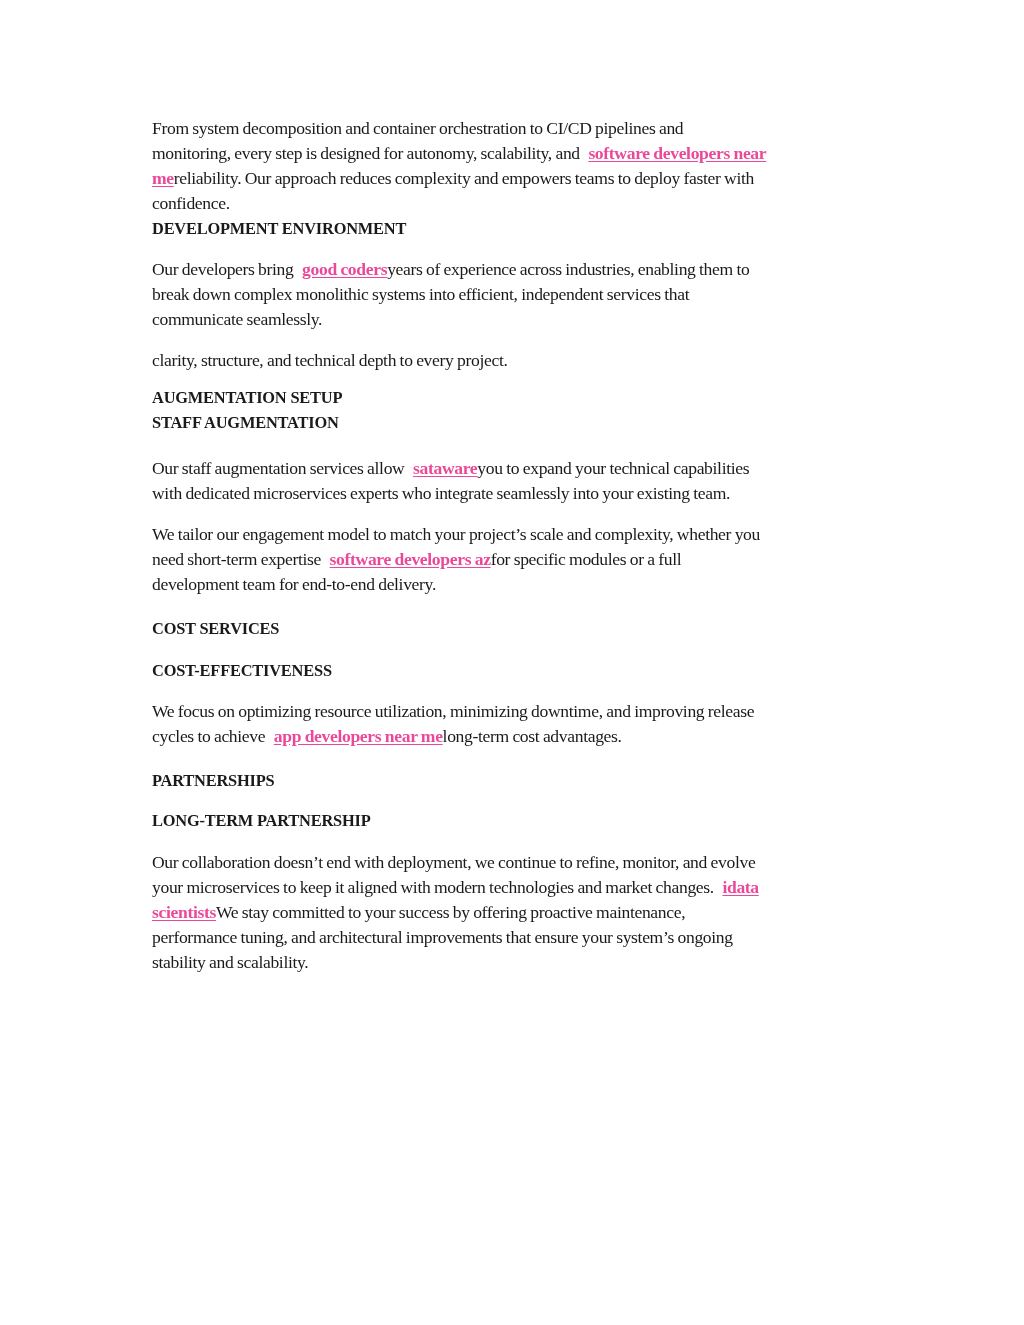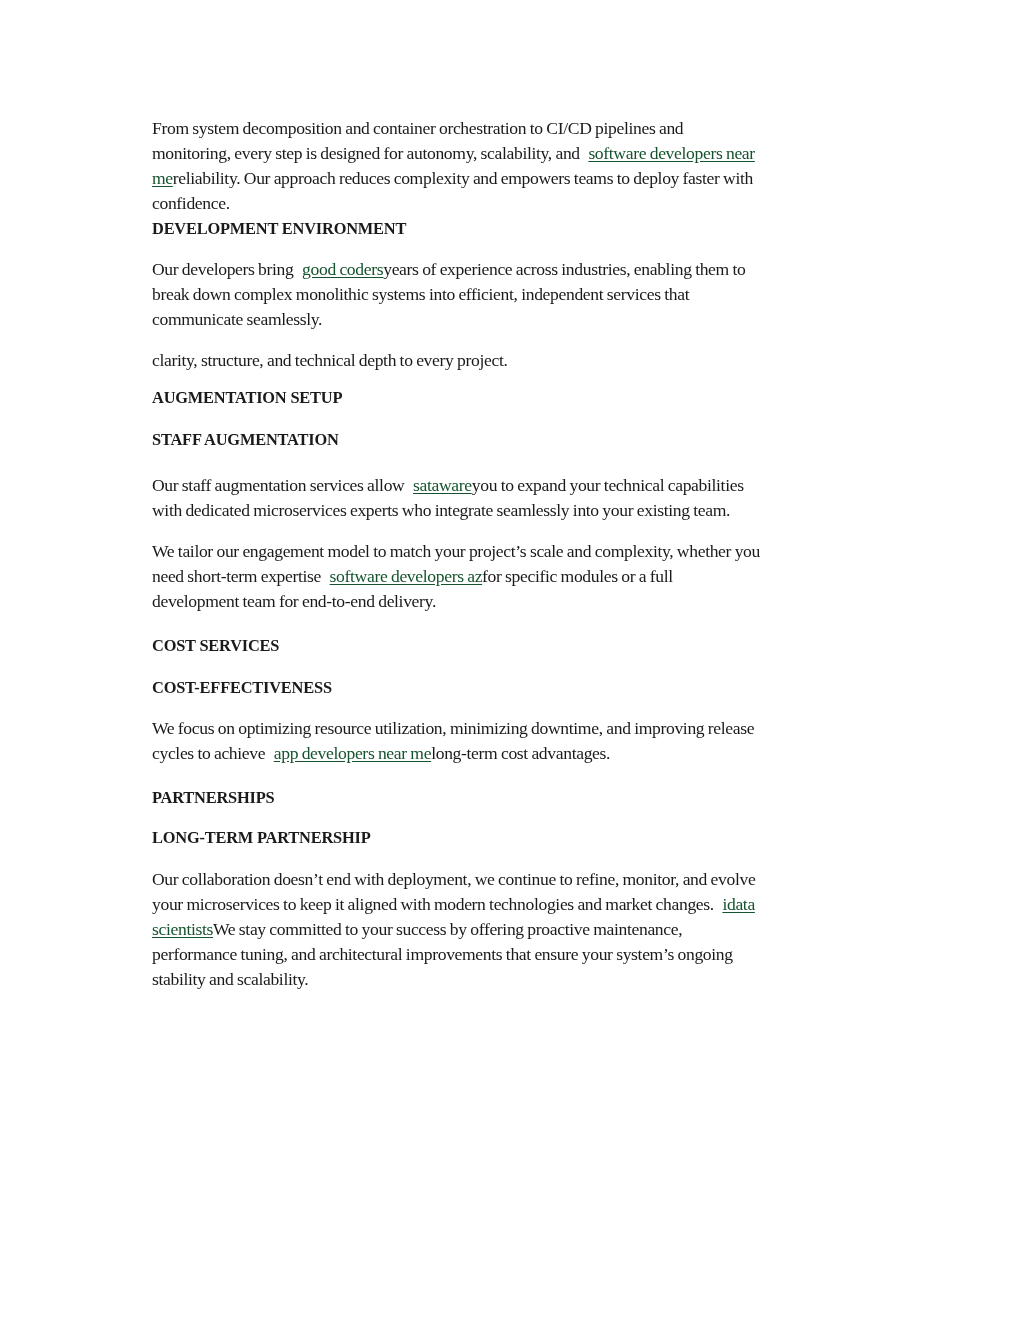--- a/index.html
+++ b/index.html
@@ -2,21 +2,21 @@
 <html><head>
 <meta charset="utf-8">
 <style>
   html, body { margin: 0; padding: 0; background: #ffffff; }
   body { width: 1024px; height: 1325px; position: relative; overflow: hidden;
          font-family: "Liberation Serif", "DejaVu Serif", serif; color: #1a1a1a; }
   .page { position: absolute; left: 152px; top: 116px; width: 720px; }
   .para { font-size: 17.6px; line-height: 25px; margin: 0; letter-spacing: -0.35px; word-spacing: -0.5px; }
   .line { display: block; white-space: nowrap; }
   .heading { font-size: 16.4px; font-weight: bold; margin: 0; line-height: 25px; letter-spacing: -0.2px; }
-  a.link { color: #14532d; text-decoration: underline; text-underline-offset: 2px; }
+  a.link { color: #ec4899; text-decoration: underline; text-underline-offset: 2px; font-weight: bold; }
   .sp { display: inline-block; width: 5px; }
 </style>
 </head>
 <body>
 
 <div class="page">
 
   <p class="para">
     <span class="line"><span>From system decomposition and container orchestration to CI/CD pipelines and</span></span>
     <span class="line"><span>monitoring, every step is designed for autonomy, scalability, and </span><span class="sp"></span><a class="link" href="#">software developers near</a></span>
@@ -30,21 +30,21 @@
     <span class="line"><span>Our developers bring </span><span class="sp"></span><a class="link" href="#">good coders</a><span>years of experience across industries, enabling them to</span></span>
     <span class="line">break down complex monolithic systems into efficient, independent services that</span>
     <span class="line">communicate seamlessly.</span>
   </p>
 
   <p class="para" style="margin-top:16px">
     <span class="line">clarity, structure, and technical depth to every project.</span>
   </p>
 
   <h2 class="heading" style="margin-top:12px">AUGMENTATION SETUP</h2>
-  <h3 class="heading" style="margin-top:17px">STAFF AUGMENTATION</h3>
+  <h3 class="heading" style="">STAFF AUGMENTATION</h3>
 
   <p class="para" style="margin-top:21px">
     <span class="line"><span>Our staff augmentation services allow </span><span class="sp"></span><a class="link" href="#">sataware</a><span>you to expand your technical capabilities</span></span>
     <span class="line">with dedicated microservices experts who integrate seamlessly into your existing team.</span>
   </p>
 
   <p class="para" style="margin-top:16px">
     <span class="line">We tailor our engagement model to match your project’s scale and complexity, whether you</span>
     <span class="line"><span>need short-term expertise </span><span class="sp"></span><a class="link" href="#">software developers az</a><span>for specific modules or a full</span></span>
     <span class="line">development team for end-to-end delivery.</span>

